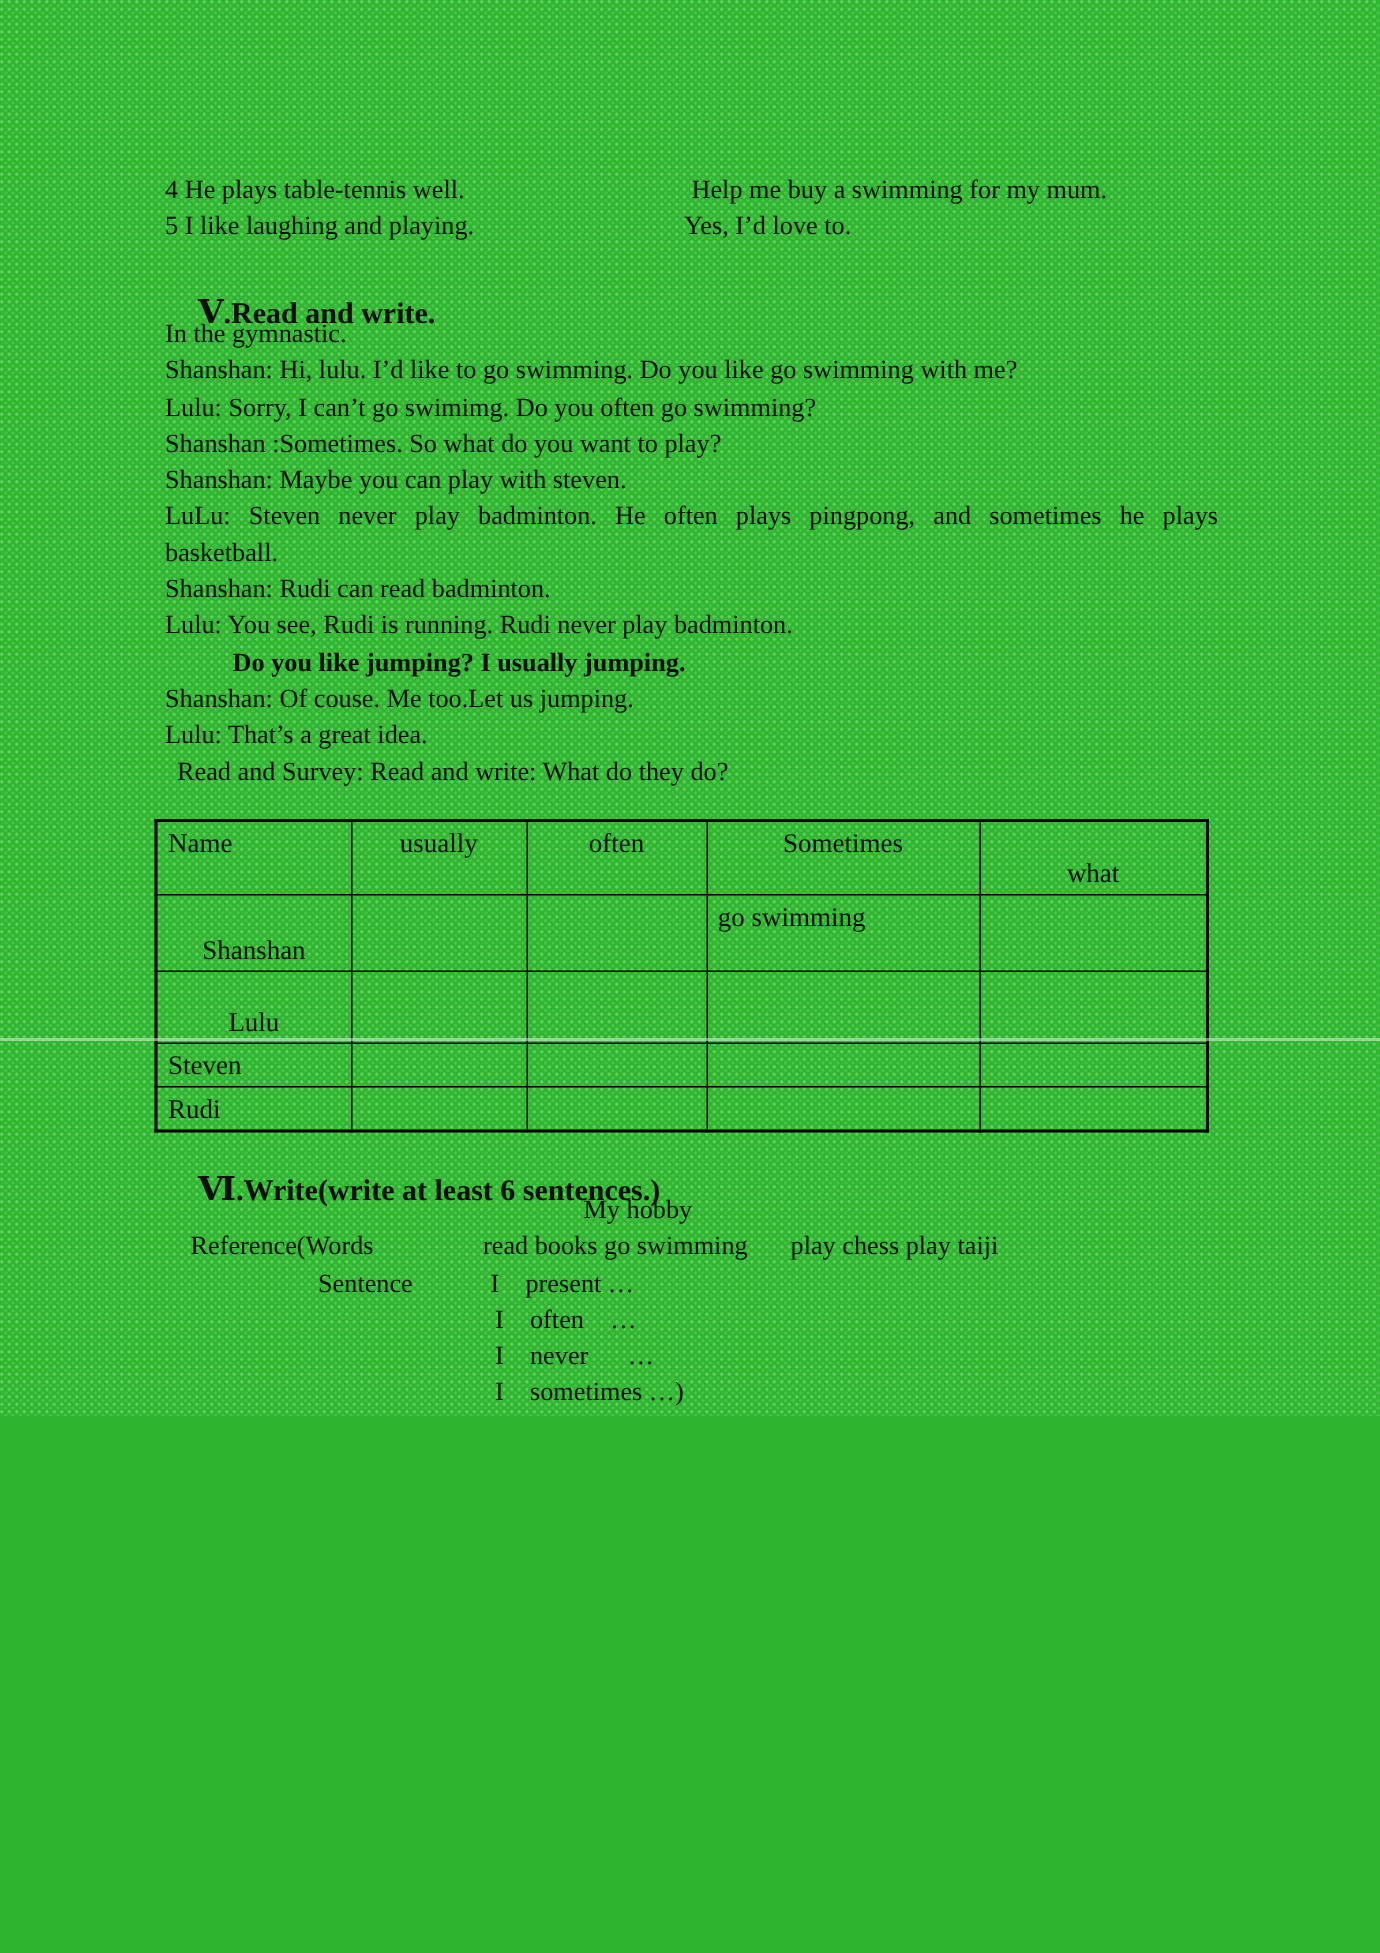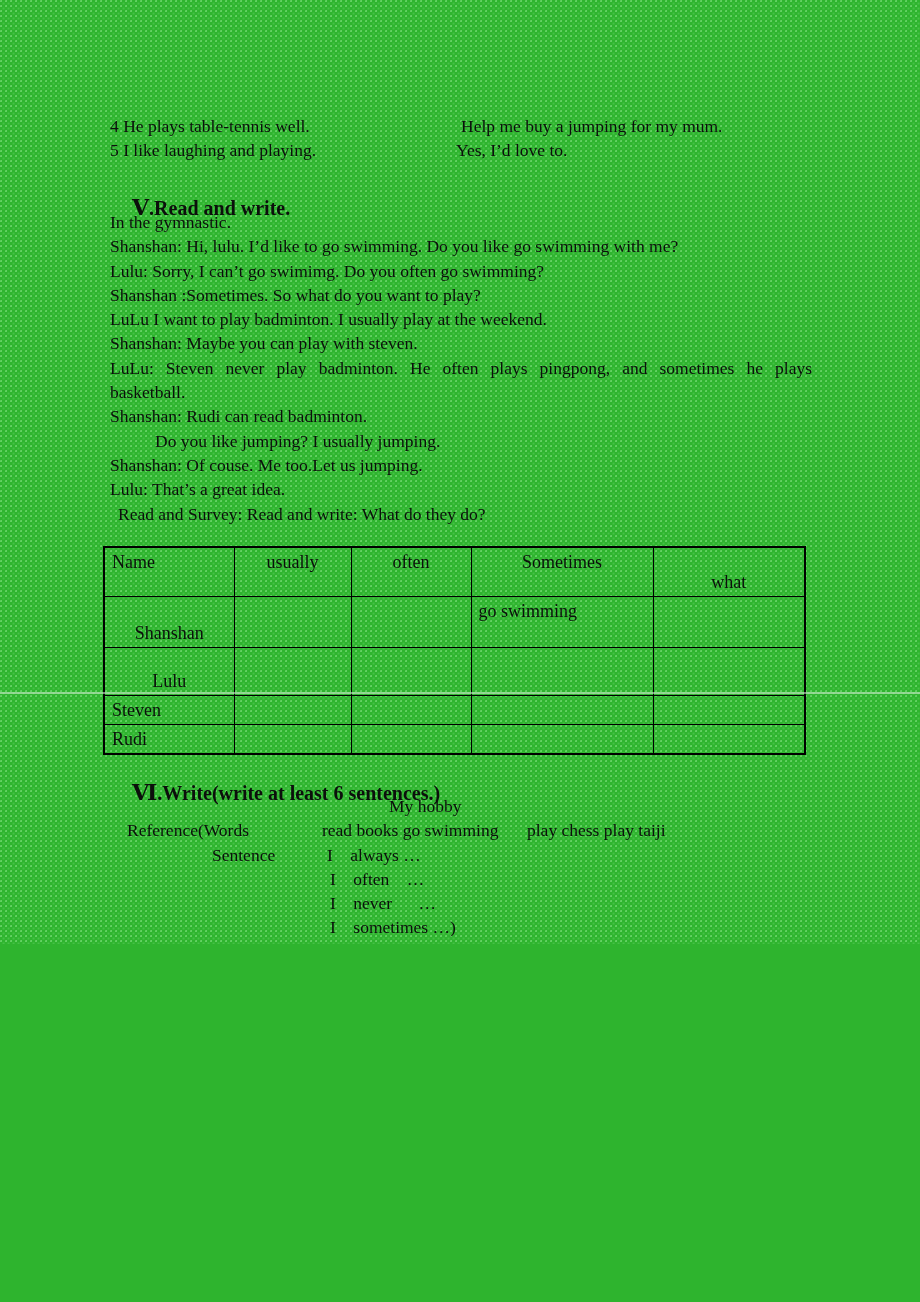--- a/index.html
+++ b/index.html
@@ -24,21 +24,21 @@
   .abs { position:absolute; }
   .line { line-height:24.3px; white-space:pre; min-height:24.3px; }
   .pair-line { position:relative; height:24.3px; }
   .pair-right { position:absolute; top:0; white-space:pre; }
   .pairs { top:116px; left:110px; width:760px; }
   .heading { font-weight:bold; font-size:20px; line-height:26px; white-space:pre; }
   .numeral { font-weight:600; font-size:22px; }
   .heading5 { top:169px; left:112px; }
   .dialogue { top:210px; left:110px; width:702px; }
   .justify-line { white-space:normal; text-align:justify; text-align-last:justify; }
-  .indent-lg { padding-left:45px; }
+  .indent-lg { padding-left:45px;font-weight:bold; }
   .indent-sm { padding-left:8px; }
   table.survey {
     position:absolute; top:546px; left:103px;
     width:701px; table-layout:fixed; border-collapse:collapse;
     border:2px solid #000;
   }
   table.survey td, table.survey th {
     border:1px solid #000; font-weight:normal; font-size:18px;
     padding:3px 7px; overflow:hidden; line-height:22px;
   }
@@ -60,42 +60,42 @@
   }
 </style>
 </head>
 <body>
 
 <div class="page">
 
   <div class="abs pairs">
     <div class="pair-line">
       <span>4 He plays table-tennis well.</span>
-      <span class="pair-right" style="left:351px">Help me buy a jumping for my mum.</span>
+      <span class="pair-right" style="left:351px">Help me buy a swimming for my mum.</span>
     </div>
     <div class="pair-line">
       <span>5 I like laughing and playing.</span>
       <span class="pair-right" style="left:346px">Yes, I’d love to.</span>
     </div>
   </div>
 
   <div class="abs heading heading5">
     <span class="numeral">Ⅴ</span><span>.Read and write.</span>
   </div>
 
   <div class="abs dialogue">
     <div class="line">In the gymnastic.</div>
     <div class="line">Shanshan: Hi, lulu. I’d like to go swimming. Do you like go swimming with me?</div>
     <div class="line">Lulu: Sorry, I can’t go swimimg. Do you often go swimming?</div>
     <div class="line">Shanshan :Sometimes. So what do you want to play?</div>
-    <div class="line">LuLu I want to play badminton. I usually play at the weekend.</div>
     <div class="line">Shanshan: Maybe you can play with steven.</div>
     <div class="line justify-line">LuLu: Steven never play badminton. He often plays pingpong, and sometimes he plays</div>
     <div class="line">basketball.</div>
     <div class="line">Shanshan: Rudi can read badminton.</div>
+    <div class="line">Lulu: You see, Rudi is running. Rudi never play badminton.</div>
     <div class="line indent-lg">Do you like jumping? I usually jumping.</div>
     <div class="line">Shanshan: Of couse. Me too.Let us jumping.</div>
     <div class="line">Lulu: That’s a great idea.</div>
     <div class="line indent-sm">Read and Survey: Read and write: What do they do?</div>
   </div>
 
   <table class="survey">
     <colgroup>
       <col style="width:130px">
         <col style="width:117px">
@@ -148,21 +148,21 @@
 
   <div class="abs write">
     <div class="line hobby">My hobby</div>
     <div class="line">
       <span class="seg" style="left:0">Reference(Words</span>
       <span class="seg" style="left:195px">read books go swimming</span>
       <span class="seg" style="left:400px">play chess play taiji</span>
     </div>
     <div class="line">
       <span class="seg" style="left:85px">Sentence</span>
-      <span class="seg" style="left:200px">I    always …</span>
+      <span class="seg" style="left:200px">I    present …</span>
     </div>
     <div class="line pattern">I    often    …</div>
     <div class="line pattern">I    never      …</div>
     <div class="line pattern">I    sometimes …)</div>
   </div>
 
   <div class="page-break-line"></div>
 
 </div>
 

